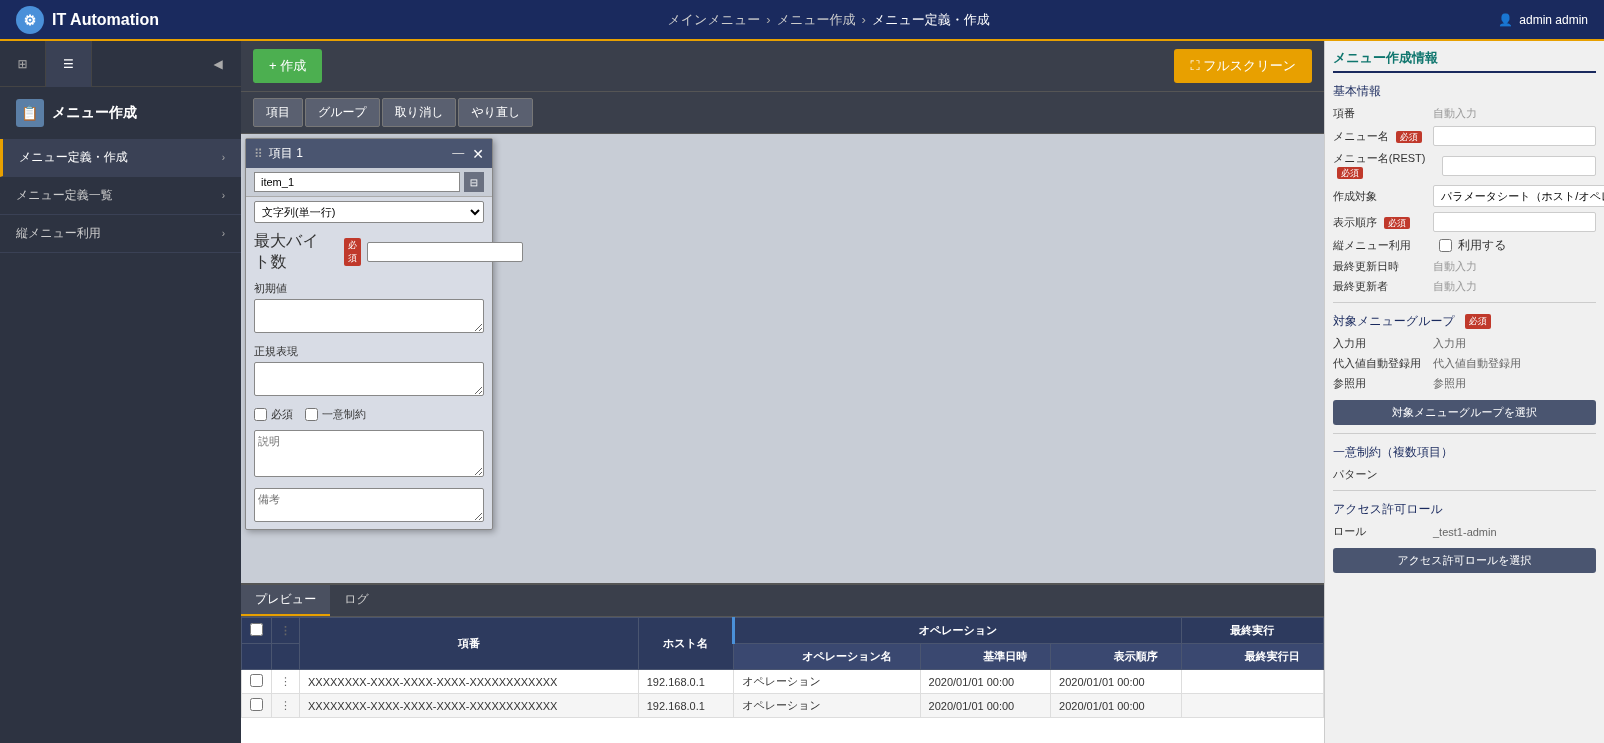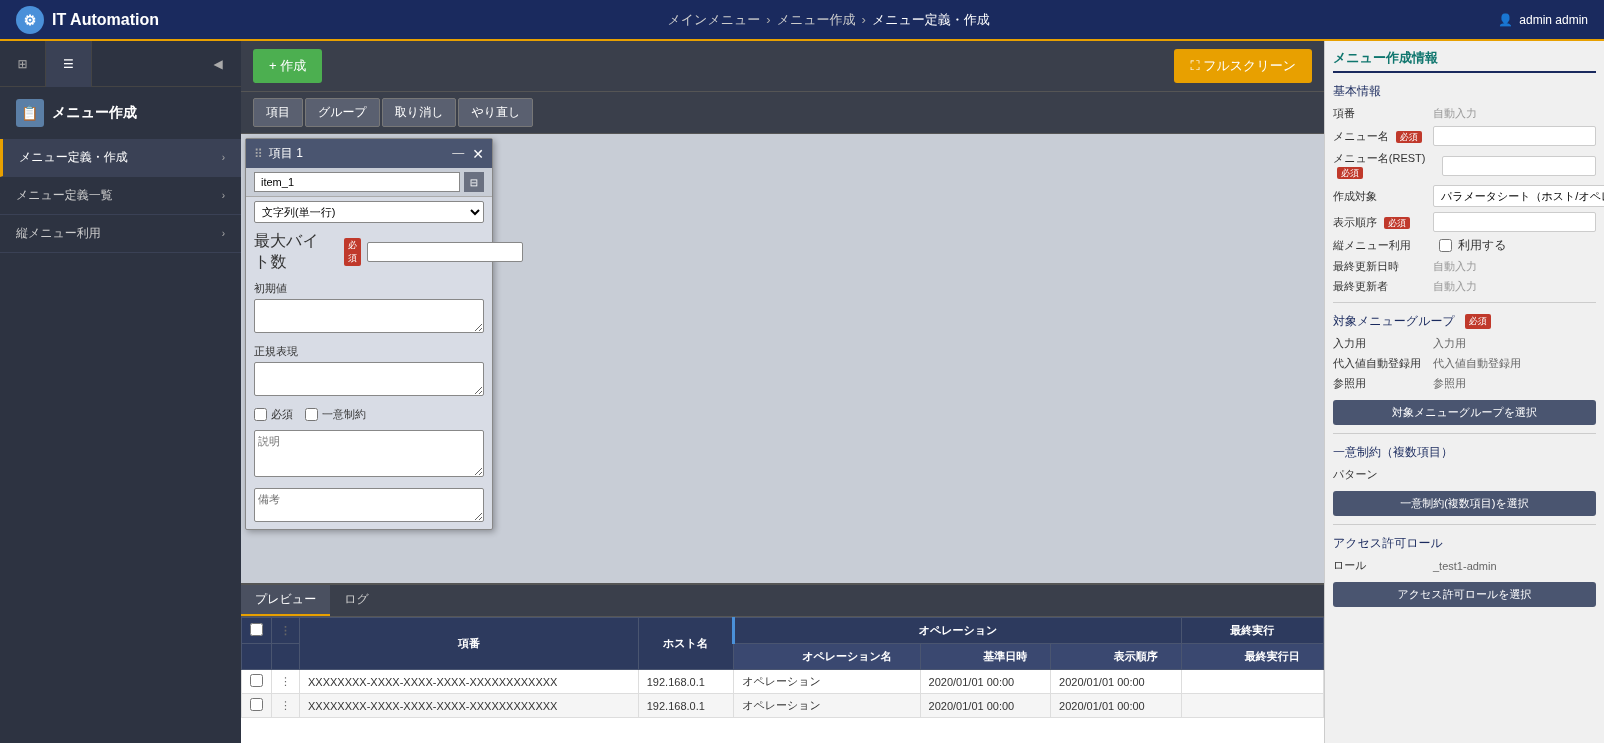--- a/index.html
+++ b/index.html
@@ -386,21 +386,20 @@
     <div class="section-divider"></div>
 
     <div class="section-header">
       <span>一意制約（複数項目）</span>
     </div>
 
     <div class="right-field-row">
       <span class="right-field-label">パターン</span>
     </div>
 
-    <button class="btn-panel">一意制約(複数項目)を選択</button>
 
     <div class="section-divider"></div>
 
     <div class="section-header">
       <span>アクセス許可ロール</span>
     </div>
 
     <div class="right-field-row">
       <span class="right-field-label">ロール</span>
       <span class="right-field-value">_test1-admin</span>

